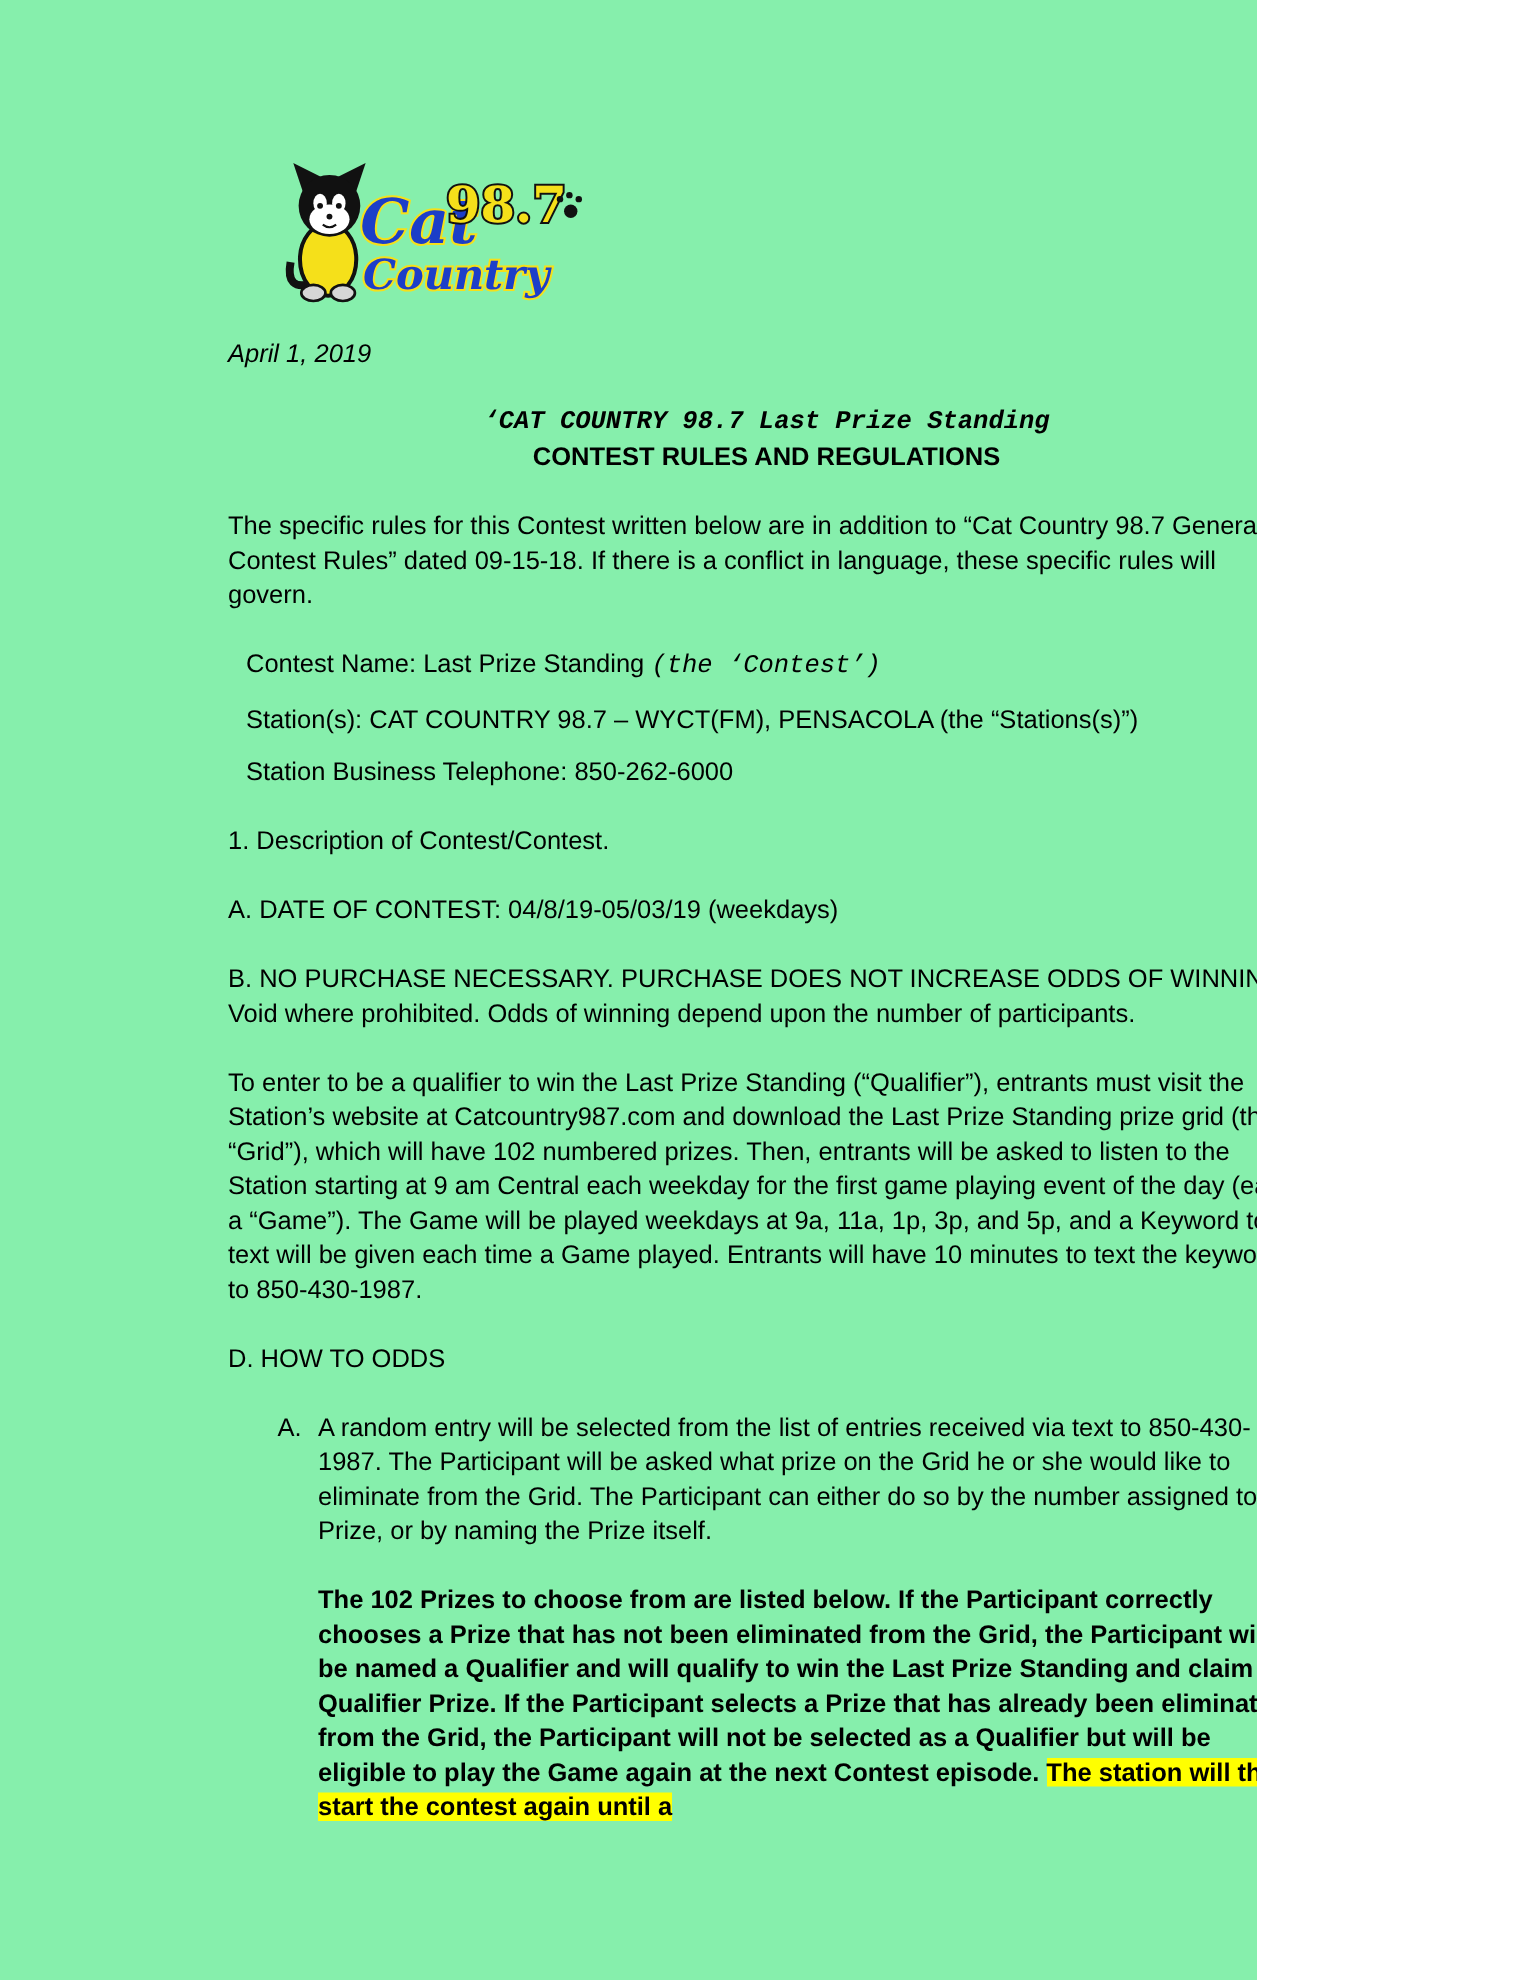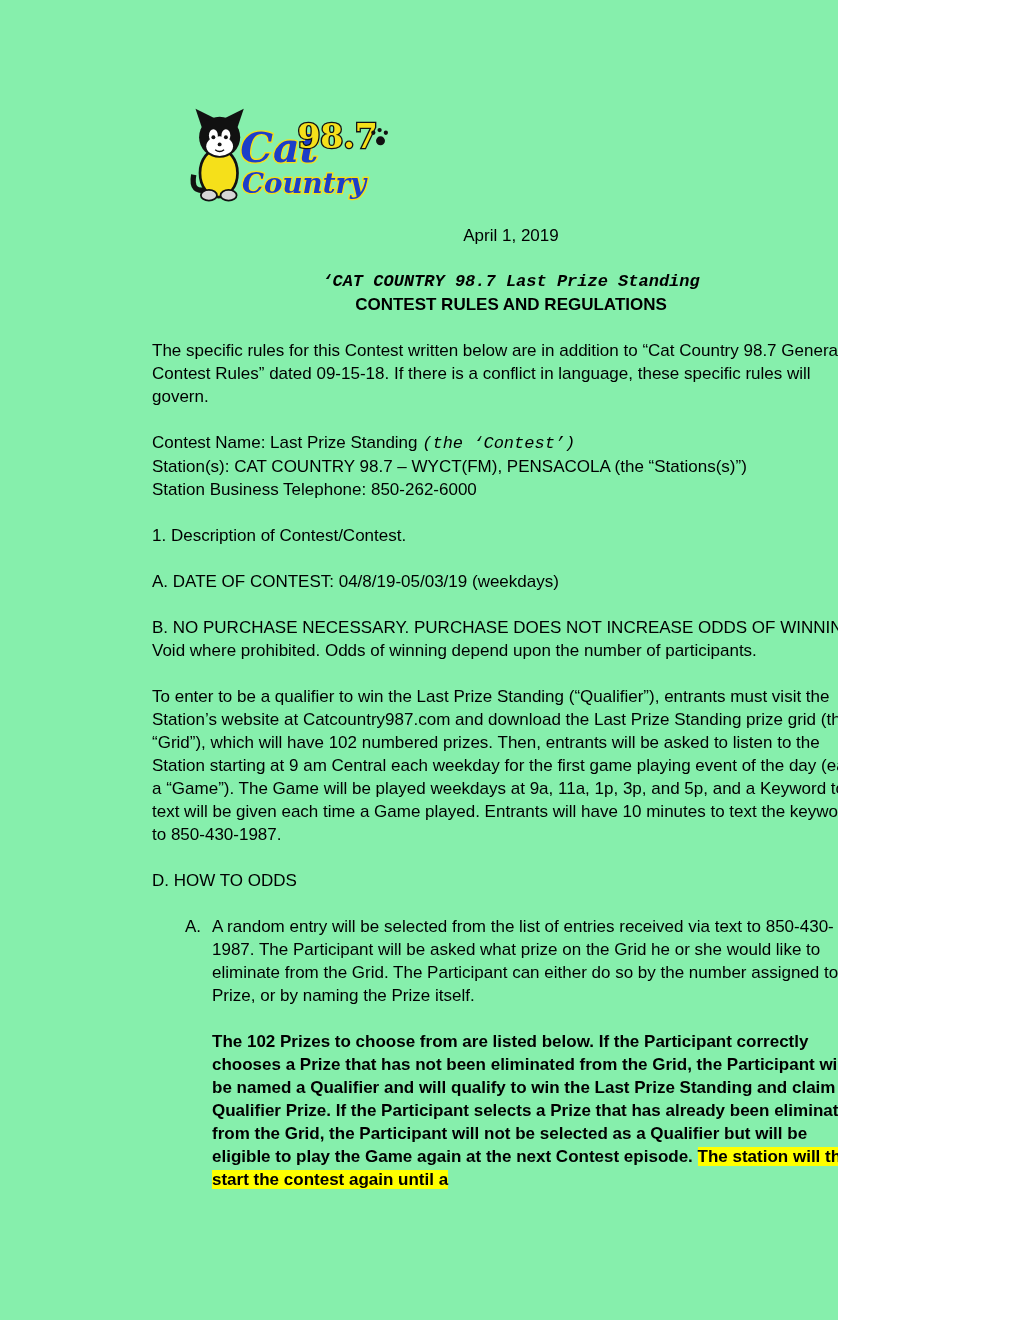--- a/index.html
+++ b/index.html
@@ -28,26 +28,26 @@
     font-family: "DejaVu Serif", serif;
     font-weight: bold;
   }
   .content {
     position: absolute;
     left: 152px;
     top: 224px;
     width: 718px;
   }
   p { margin: 0 0 23px 0; }
-  .date { text-align: center; }
+  .date { text-align: left; font-style: italic; }
   .doc-title { text-align: center; font-weight: bold; margin-bottom: 23px; }
   .doc-title .line { display: block; }
   .italic { font-style: italic; font-family: Liberation Mono, monospace; }
   .contest-info { margin-bottom: 23px; }
-  .contest-info div { margin: 0; }
+  .contest-info div { margin: 12px; }
   .underline { }
   .hanging { position: relative; padding-left: 60px; margin-bottom: 23px; }
   .hanging .item-label { position: absolute; left: 33px; top: 0; }
   .indented { margin-left: 60px; margin-bottom: 23px; font-weight: bold; }
   .hl { background: #ffff00; }
 </style>
 </head>
 <body>
 
 <div class="page">

